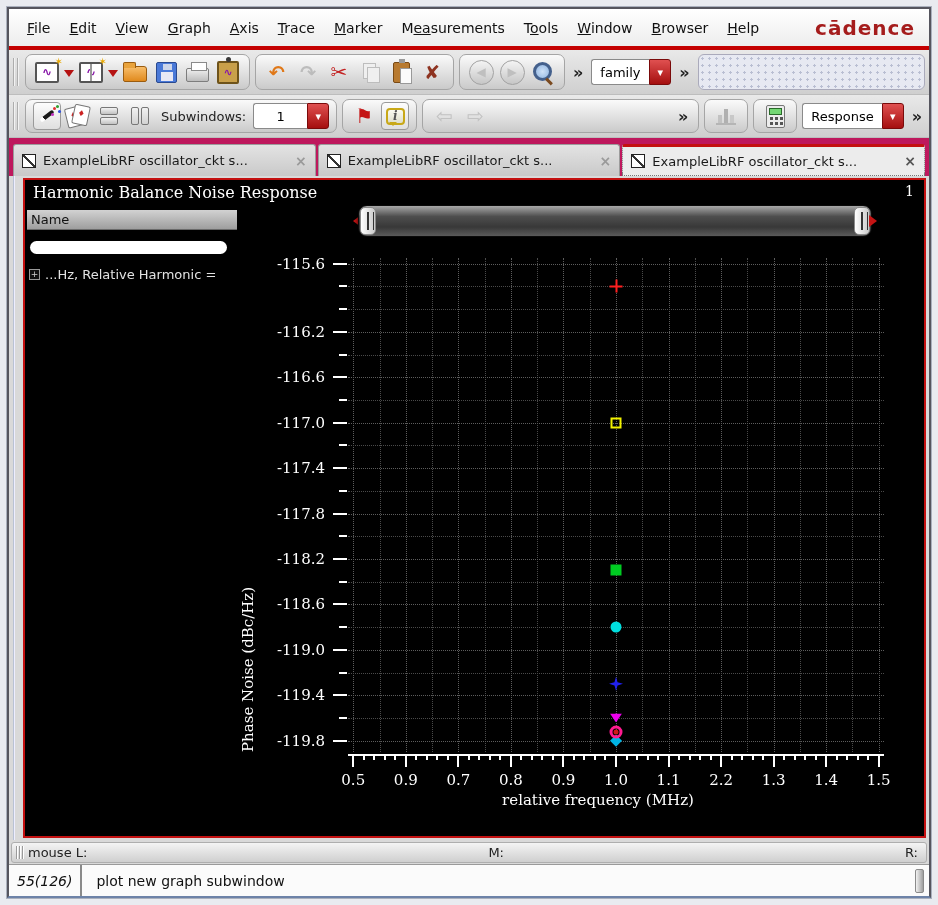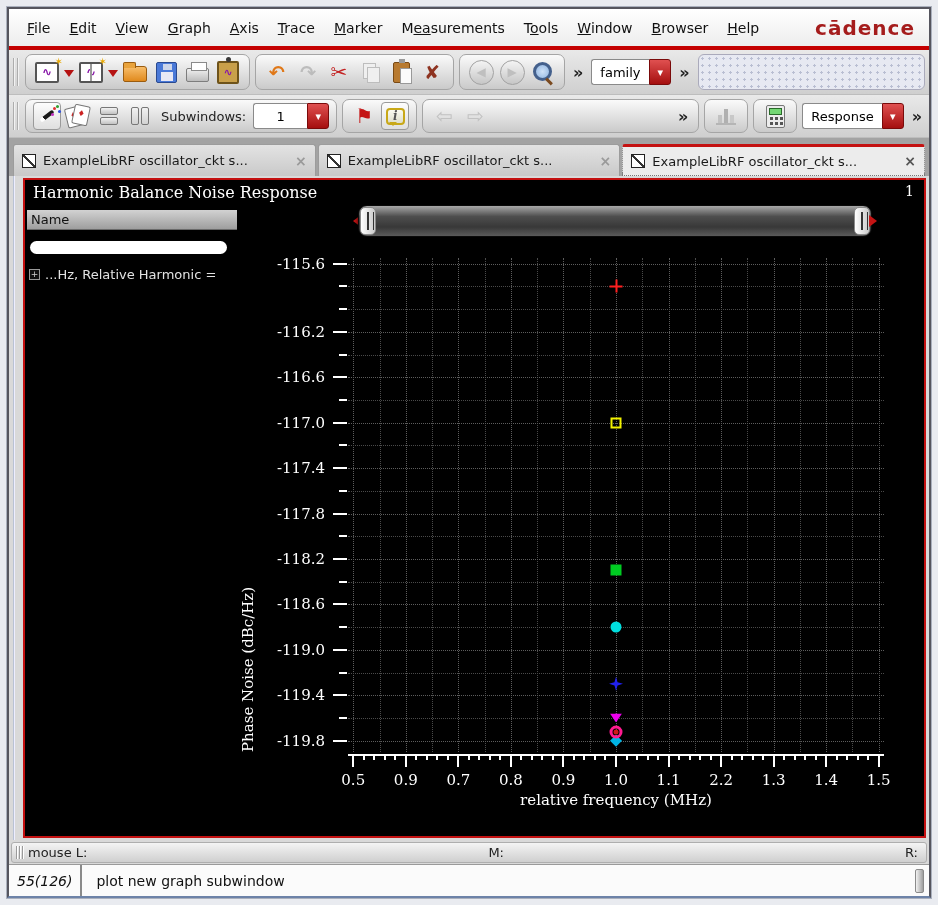--- a/index.html
+++ b/index.html
@@ -94,21 +94,21 @@
              box-shadow:6px 0 0 #b0b0b0, 12px 0 0 #c8c8c8; }
   .ic-hist::after { content:""; position:absolute; left:8px; bottom:8px; width:4px; height:6px; background:#b0b0b0; }
   .ic-calc { width:19px; height:23px; background:#ececec; border:1px solid #777; border-radius:2px; position:relative; }
   .ic-calc::before { content:""; position:absolute; left:2px; top:2px; right:2px; height:5px; background:#74d874; border:1px solid #2a6a2a; }
   .ic-calc::after { content:""; position:absolute; left:3px; top:11px; width:3px; height:3px; background:#555;
              box-shadow:5px 0 0 #555,10px 0 0 #555,0 5px 0 #555,5px 5px 0 #555,10px 5px 0 #555; }
   .spinfield { background:#fff; border:1px solid #8a8a8a; border-right:none; width:54px; height:26px;
              display:flex; align-items:center; justify-content:center; font-size:13px; border-radius:3px 0 0 3px; }
 
   
-  .tabbar { height:38px; background:#a3a3a3; display:flex; gap:2px; padding:6px 4px 0 4px; flex:none;justify-content:space-between; }
+  .tabbar { height:38px; background:#be185d; display:flex; gap:2px; padding:6px 4px 0 4px; flex:none;justify-content:space-between; }
   .tab { flex:1; display:flex; align-items:center; gap:7px; padding:0 8px; font-size:13px; color:#1a1a1a;
          background:linear-gradient(#e3e3e3,#c9c9c9); border:1px solid #9c9c9c; border-bottom:none; border-radius:3px 3px 0 0; }
   .tab.active { background:#ececec; border:1px dotted #777; border-top:3px solid #c41111; }
   .tabicon { width:14px; height:14px; background:#fff; border:1px solid #222; flex:none;
          background-image:linear-gradient(to top right, transparent 44%, #333 44%, #333 56%, transparent 56%); }
   .tablabel { flex:1; white-space:nowrap; overflow:hidden; }
   .tabclose { color:#9a9a9a; font-size:14px; font-weight:bold; } .tab.active .tabclose { color:#555; }
 
   
   .graph-wrap { flex:1; background:#d9d9d9; padding:2px 3px 2px 14px; position:relative; }
@@ -148,21 +148,21 @@
   #yruler .tk { position:absolute; right:0; height:2px; background:#fff; transform:translateY(-50%); }
   #plot { position:absolute; left:323px; top:78px; width:536px; height:494px; }
   .gridv { position:absolute; top:0; bottom:0; border-left:1px dotted #4a4a4a; }
   .gridv.major { border-left-color:#5d5d5d; }
   .gridh { position:absolute; left:0; right:0; border-top:1px dotted #4a4a4a; }
   .gridh.major { border-top-color:#5d5d5d; }
   #xruler { position:absolute; left:323px; top:574px; width:536px; height:13px; border-top:2px solid #fff; }
   #xruler .tk { position:absolute; top:0; width:2px; background:#fff; transform:translateX(-50%); }
   #xticks { position:absolute; left:323px; top:591px; width:536px; height:18px; }
   #xticks .xt { position:absolute; transform:translateX(-50%); color:#fff; font-size:15px; }
-  .g-xlabel { position:absolute; left:323px; top:611px; width:536px; text-align:center; color:#fff; font-size:15px; }
+  .g-xlabel { position:absolute; left:305px; top:611px; width:536px; text-align:center; color:#fff; font-size:15px; }
 
   
   .mk { position:absolute; transform:translate(-50%,-50%); }
   .mk-plus { width:13px; height:13px; }
   .mk-plus::before { content:""; position:absolute; left:0; right:0; top:5.5px; height:2px; background:currentColor; }
   .mk-plus::after  { content:""; position:absolute; top:0; bottom:0; left:5.5px; width:2px; background:currentColor; }
   .mk-square { width:11px; height:11px; background:currentColor; }
   .mk-square-open { width:11px; height:11px; border:2px solid currentColor; }
   .mk-circle { width:11px; height:11px; border-radius:50%; background:currentColor; }
   .mk-circle-open { width:13px; height:13px; border:3px solid currentColor; border-radius:50%; }

